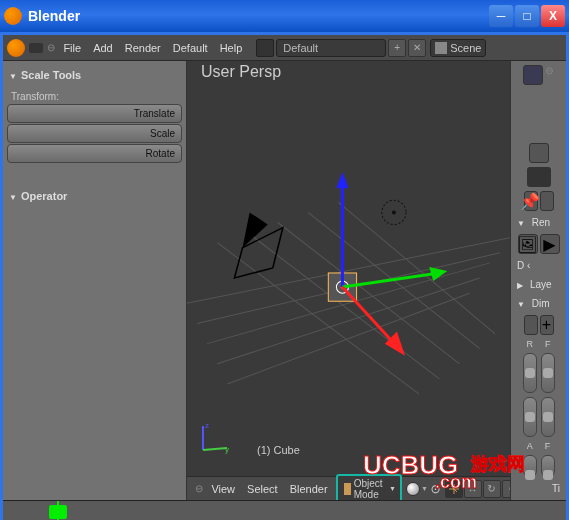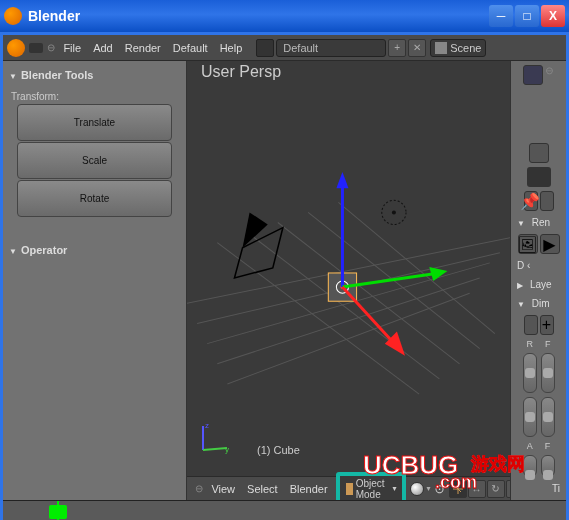--- a/index.html
+++ b/index.html
@@ -26,29 +26,29 @@
 .scenebtn { display: flex; align-items: center; gap: 3px; background: #3a3a3a; border: 1px solid #222; padding: 2px 4px; border-radius: 3px; }
 .scenebtn .cube { width: 12px; height: 12px; background: #888; }
 
 .midrow { flex: 1; display: flex; background: #6b6b6b; }
 .leftpanel { width: 184px; background: #727272; border-right: 1px solid #333; padding: 4px; }
 .panelhdr { color: #ddd; font-size: 11px; font-weight: bold; padding: 4px 2px; cursor: pointer; }
 .tri { display: inline-block; margin-right: 4px; }
 .tri.down::before { content: "▼"; font-size: 8px; }
 .tri.right::before { content: "▶"; font-size: 8px; }
 .lbl { color: #ccc; font-size: 10px; margin: 6px 0 2px 4px; }
-.toolbtn { background: linear-gradient(#8a8a8a,#6a6a6a); border: 1px solid #444; border-radius: 4px; color: #111; font-size: 10px; padding: 12px 6px; margin: 1px 10px; cursor: pointer; text-align: center; }
+.toolbtn { background: linear-gradient(#8a8a8a,#6a6a6a); border: 1px solid #444; border-radius: 4px; color: #111; font-size: 10px; padding: 3px 6px; margin: 1px 0; cursor: pointer; text-align: right; }
 
 .viewport { flex: 1; position: relative; background: #3a3a3a; overflow: hidden; }
 .vplabel { position: absolute; top: 2px; left: 14px; color: #ccc; font-size: 16px; }
 .vpobj { position: absolute; bottom: 44px; left: 70px; color: #ccc; font-size: 11px; }
 .grid { position: absolute; inset: 0; }
 .axis-widget { position: absolute; bottom: 42px; left: 8px; width: 40px; height: 40px; }
 .vpheader { position: absolute; bottom: 0; left: 0; right: 0; height: 24px; background: #4a4a4a; display: flex; align-items: center; gap: 4px; padding: 0 4px; border-top: 1px solid #2a2a2a; }
-.modebox { display: flex; align-items: center; gap: 3px; background: #3a3a3a; border: 4px solid #14b8a6; padding: 2px 6px; border-radius: 3px; color: #ccc; font-size: 10px; }
+.modebox { display: flex; align-items: center; gap: 3px; background: #3a3a3a; border: 2px solid #14b8a6; padding: 2px 6px; border-radius: 3px; color: #ccc; font-size: 10px; }
 .ico { width: 14px; height: 14px; border-radius: 2px; }
 .shadeball { width: 14px; height: 14px; border-radius: 50%; background: radial-gradient(circle at 35% 35%,#fff,#888); border: 1px solid #333; }
 .pivot { width:16px;height:14px; display:flex;align-items:center;justify-content:center;}
 
 .proppanel { width: 56px; background: #6a6a6a; border-left: 1px solid #333; display: flex; flex-direction: column; align-items: center; padding: 4px 2px; gap: 4px; overflow: hidden; }
 .propicon { width: 20px; height: 20px; background: #555; border: 1px solid #333; border-radius: 3px; display:flex;align-items:center;justify-content:center;}
 .camicon { width: 24px; height: 20px; background: #333; border-radius: 3px; }
 .proplabel { color: #ddd; font-size: 10px; width: 100%; padding: 2px 4px; cursor: pointer; }
 .propgrp { display: flex; gap: 2px; }
 .slider { width: 14px; height: 40px; background: linear-gradient(#888,#666); border: 1px solid #444; border-radius: 6px; position: relative; }
@@ -95,21 +95,21 @@
       <div class="smallbtn">✕</div>
     </div>
     <div class="scenebtn">
       <div class="cube"></div>
       <span style="color:#ccc;font-size:11px">Scene</span>
     </div>
   </div>
 
   <div class="midrow">
     <div class="leftpanel">
-      <div class="panelhdr"><span class="tri down"></span><span>Blender Tools</span></div>
+      <div class="panelhdr"><span class="tri down"></span><span>Scale Tools</span></div>
       <div class="lbl">Transform:</div>
       <div class="toolbtn">Translate</div>
       <div class="toolbtn">Scale</div>
       <div class="toolbtn">Rotate</div>
       <div style="height:6px"></div>
       <div class="panelhdr" style="margin-top:16px"><span class="tri down"></span><span>Operator</span></div>
     </div>
 
     <div class="viewport">
       <svg class="grid" viewBox="0 0 320 380">

